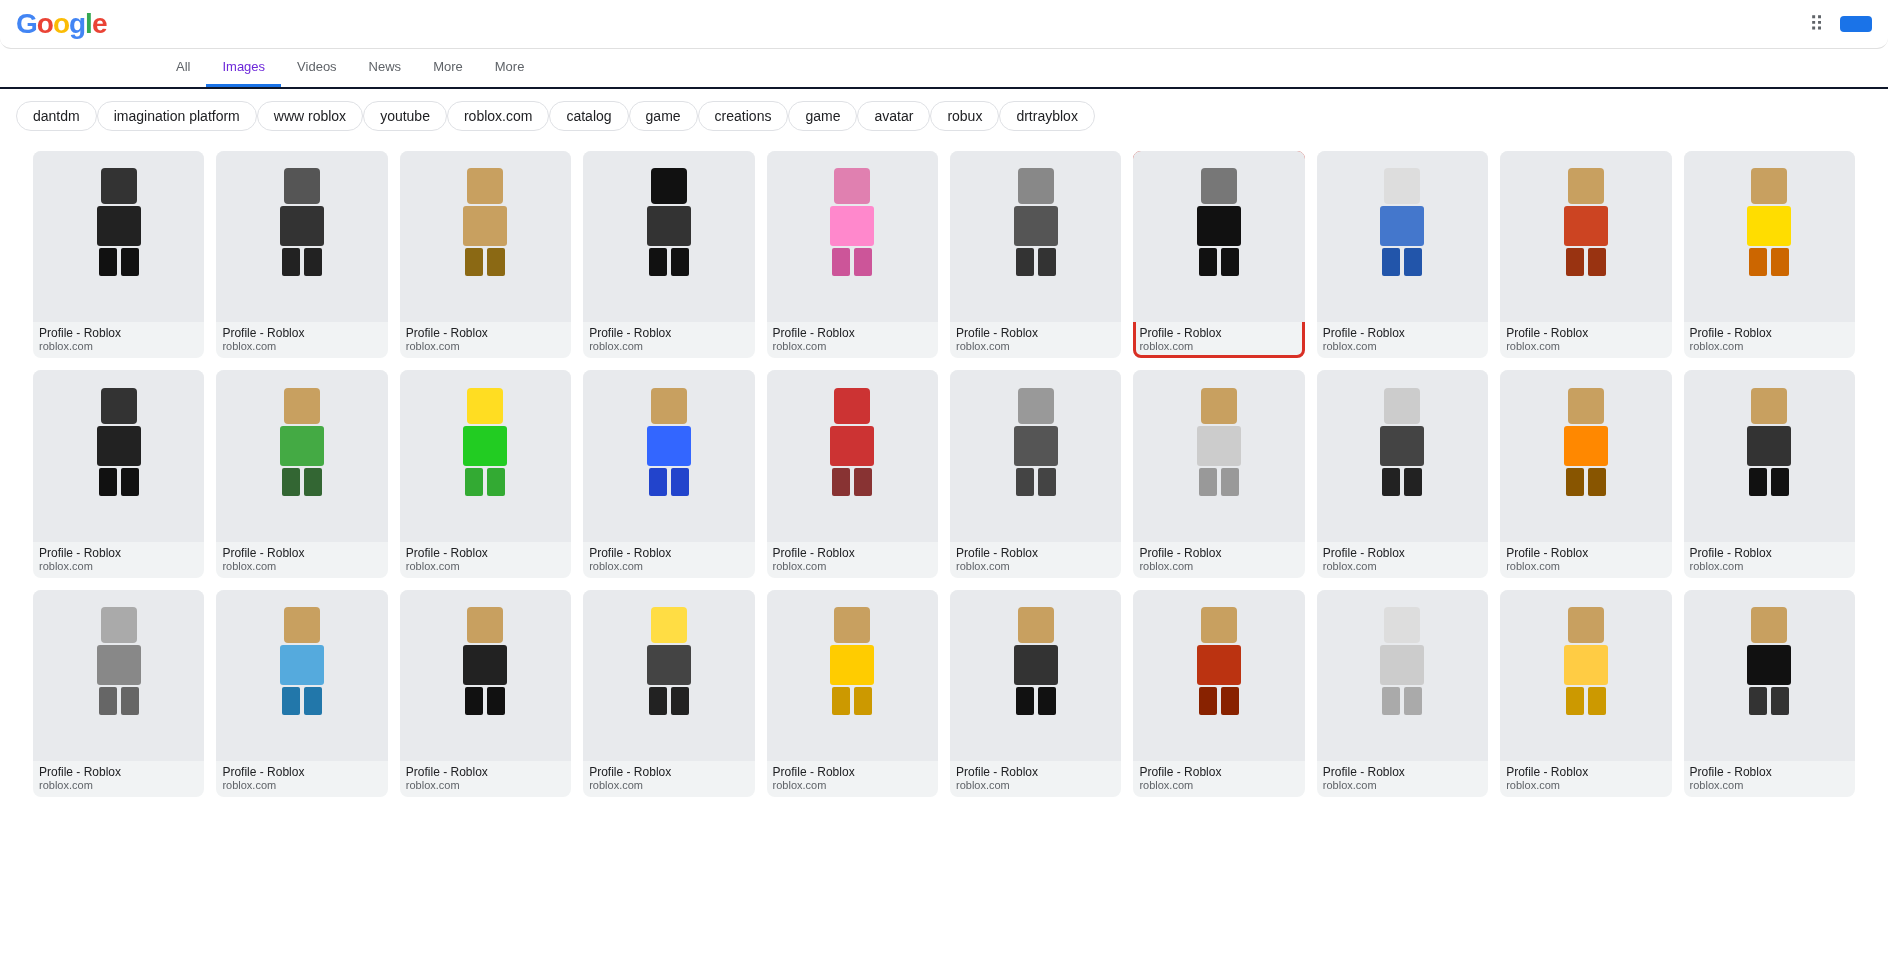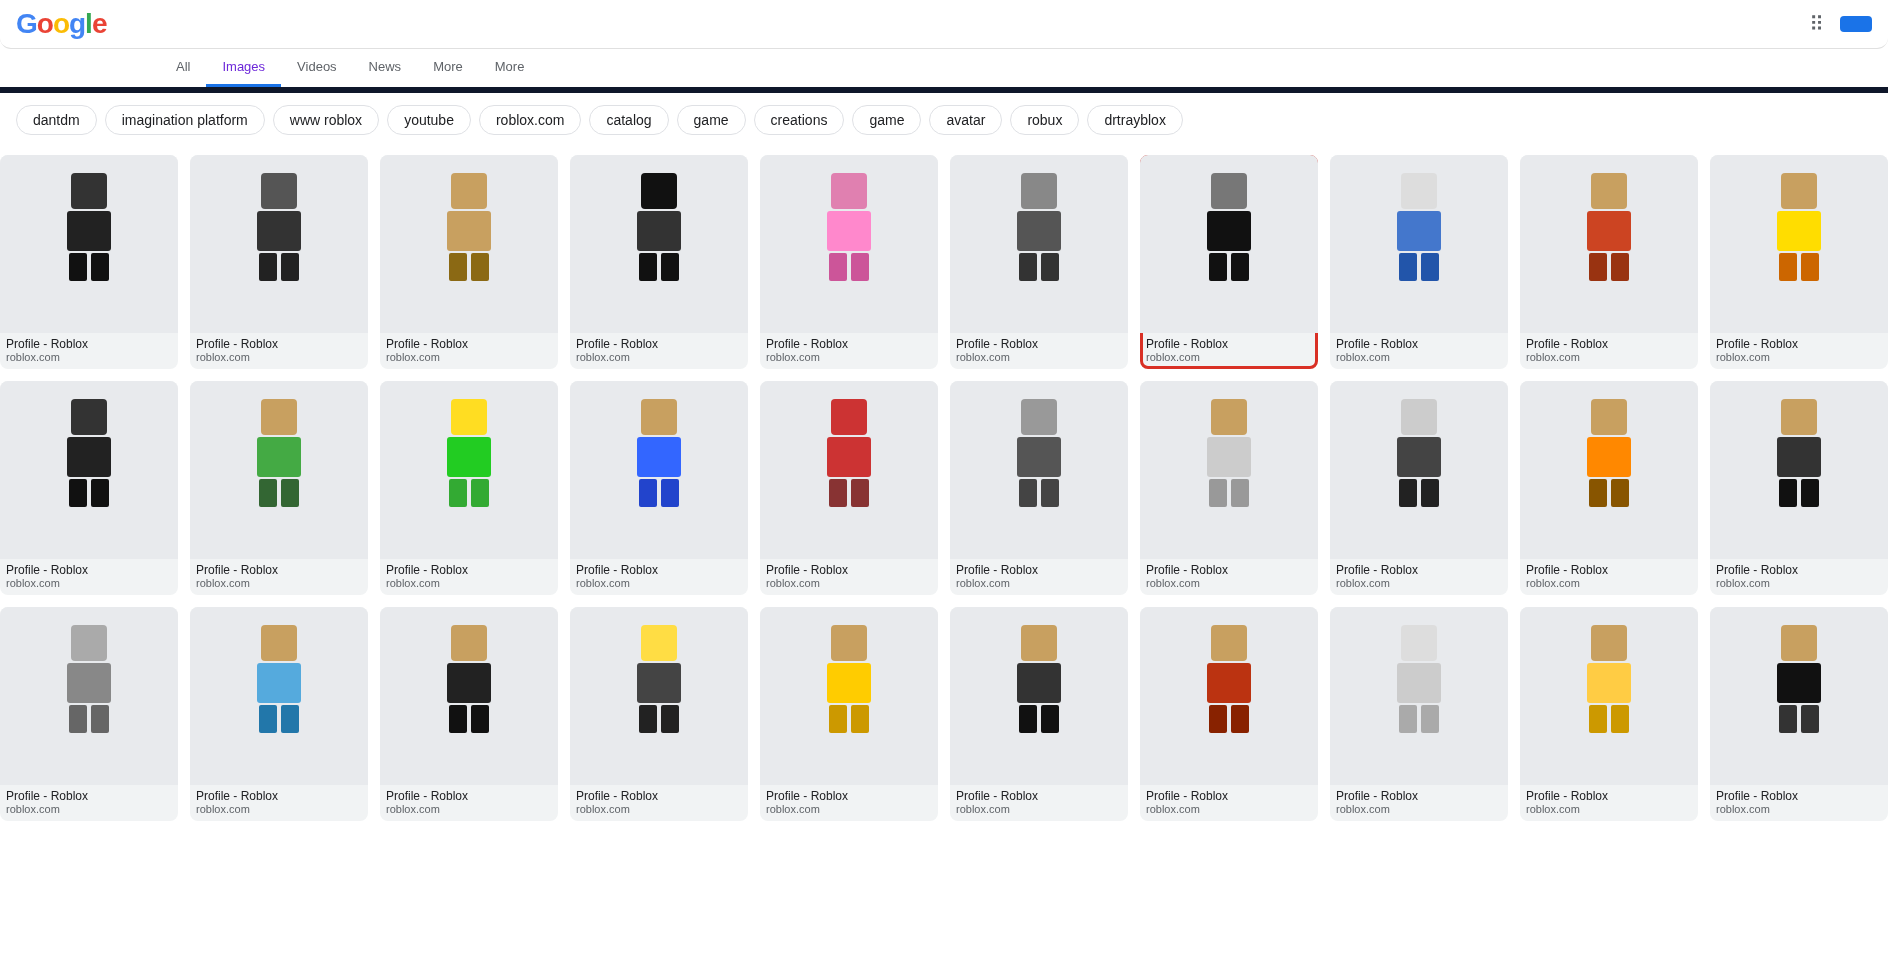--- a/index.html
+++ b/index.html
@@ -61,21 +61,21 @@
       font-size: 14px;
       font-weight: 500;
       cursor: pointer;
     }
 
     
     #nav-tabs {
       display: flex;
       align-items: center;
       padding: 0 160px;
-      border-bottom: 6px solid #0f172a;
+      border-bottom: 2px solid #0f172a;
       gap: 0;
     }
     .nav-tab {
       padding: 10px 16px;
       font-size: 13px;
       color: #5f6368;
       cursor: pointer;
       text-decoration: none;
       border-bottom: 3px solid transparent;
       white-space: nowrap;
@@ -86,21 +86,20 @@
       font-weight: 500;
     }
     .nav-spacer { flex: 1; }
     .nav-right { display: flex; align-items: center; gap: 0; }
     .safe-search-label { font-size: 13px; color: #5f6368; padding: 10px 4px; }
 
     
     #filter-chips {
       display: flex;
       padding: 12px 16px;
-      gap: 8px;
       flex-wrap: nowrap;
       overflow-x: auto;
     }
     .chip {
       display: inline-flex;
       align-items: center;
       padding: 6px 16px;
       border: 1px solid #dfe1e5;
       border-radius: 20px;
       font-size: 14px;
@@ -108,21 +107,21 @@
       cursor: pointer;
       white-space: nowrap;
       background: #fff;
     }
 
     
     #image-grid {
       display: grid;
       grid-template-columns: repeat(10, 1fr);
       gap: 12px;
-      padding: 8px 0;
+      padding: 8px 33px;
     }
     .image-card {
       display: flex;
       flex-direction: column;
       cursor: pointer;
       border-radius: 8px;
       overflow: hidden;
       background: #f1f3f4;
     }
     .image-thumb {

